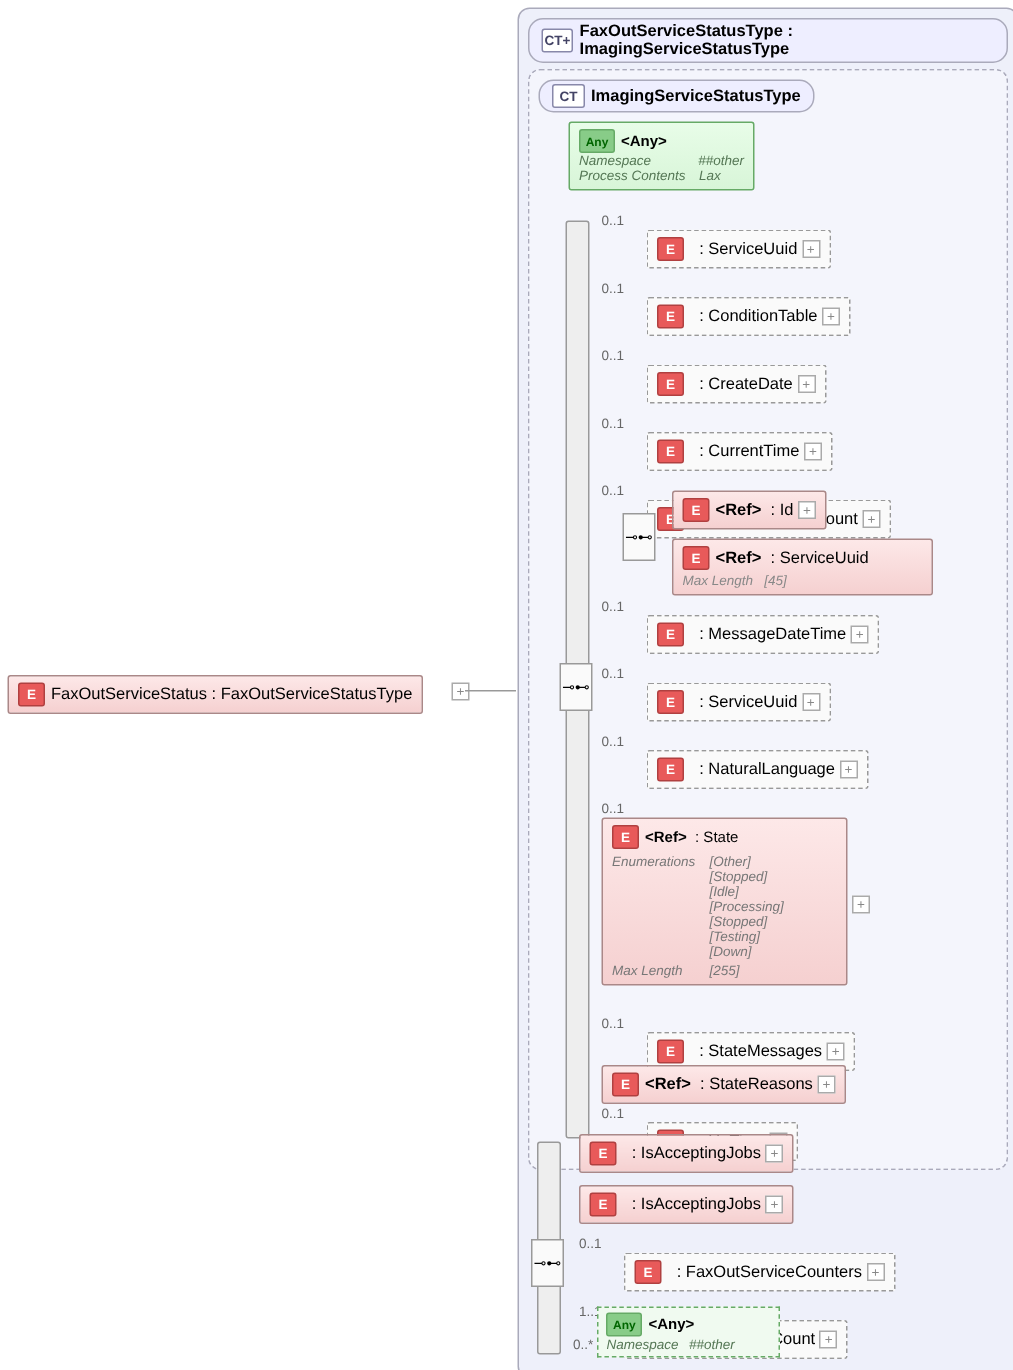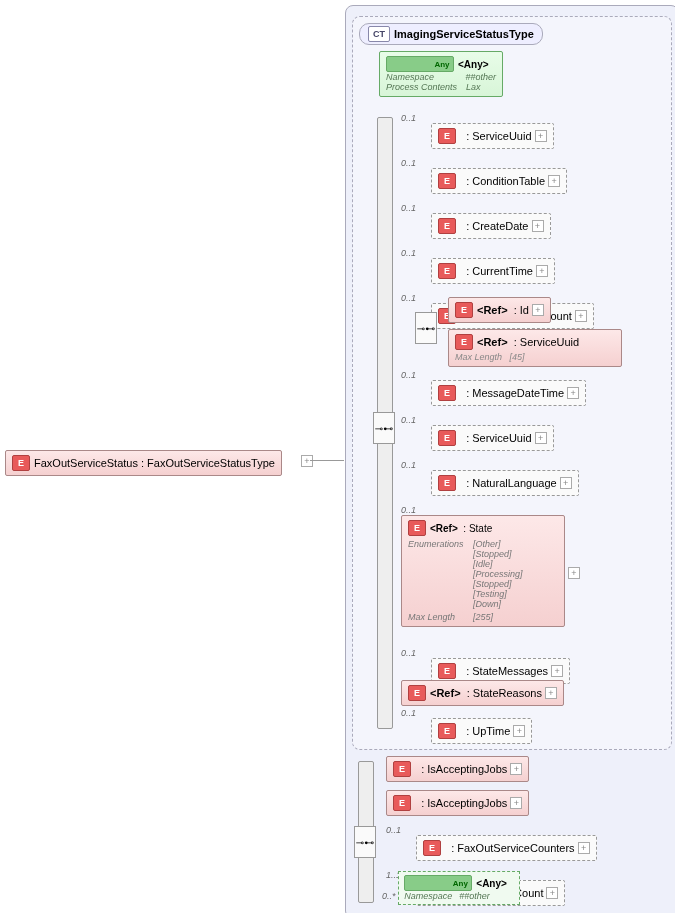--- a/index.html
+++ b/index.html
@@ -37,21 +37,21 @@
     align-items: center;
     justify-content: center;
     width: 16px;
     height: 14px;
     font-size: 9px;
     font-weight: bold;
     margin-right: 4px;
     border-radius: 2px;
   }
   .badge-E { background: #e85a5a; color: #fff; border: 1px solid #b04040; }
-  .badge-Any { background: #8c8; color: #060; border: 1px solid #6a6; width: 22px; font-size:8px;padding-left:44px;}
+  .badge-Any { background: #8c8; color: #060; border: 1px solid #6a6; width: 22px; font-size:8px;}
   .badge-CT { border: 1px solid #88a; color: #446; background:#fff; width:20px; font-size:9px;}
   .ct-outer {
     position: absolute;
     border: 1px solid #aab;
     border-radius: 8px;
     background: #eef0fa;
     padding: 6px;
   }
   .ct-inner {
     border: 1px dashed #aab;
@@ -84,21 +84,20 @@
     background: #fafafa;
     position: absolute;
     display:flex;
     align-items:center;
     justify-content:center;
     font-size:10px;
   }
   .cardinality {
     font-size: 9px;
     color: #666;
-    font-style: italic;
   }
   .plus-box { 
     border:1px solid #aaa; 
     width:10px; height:10px; 
     display:inline-flex;
     align-items:center;
     justify-content:center;
     font-size:9px;
     background:#fff;
     color:#888;
@@ -130,20 +129,24 @@
 </head>
 <body>
 
 <div class="elem-box" style="position:absolute; left:5px; top:450px;">
   <span class="badge badge-E">E</span>
   <span>FaxOutServiceStatus : FaxOutServiceStatusType</span>
 </div>
 <div class="plus-box" style="position:absolute; left:298px; top:455px;">+</div>
 
 <div class="ct-outer" style="left:345px; top:5px; width:320px; height:900px;">
+  <div class="title-pill">
+    <span class="badge badge-CT">CT+</span>
+    <span>FaxOutServiceStatusType : ImagingServiceStatusType</span>
+  </div>
 
   
   <div class="ct-inner" style="position:relative; height:720px;">
     <div class="title-pill" style="background:#eef;">
       <span class="badge badge-CT">CT</span>
       <span>ImagingServiceStatusType</span>
     </div>
 
     
     <div class="any-box" style="margin:6px 0 0 20px;">

